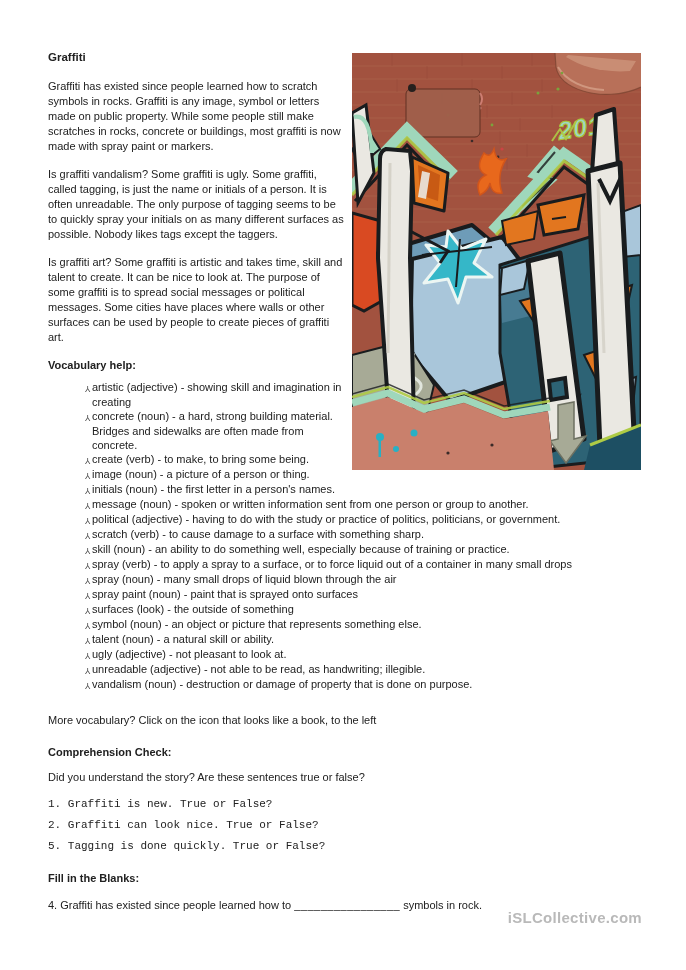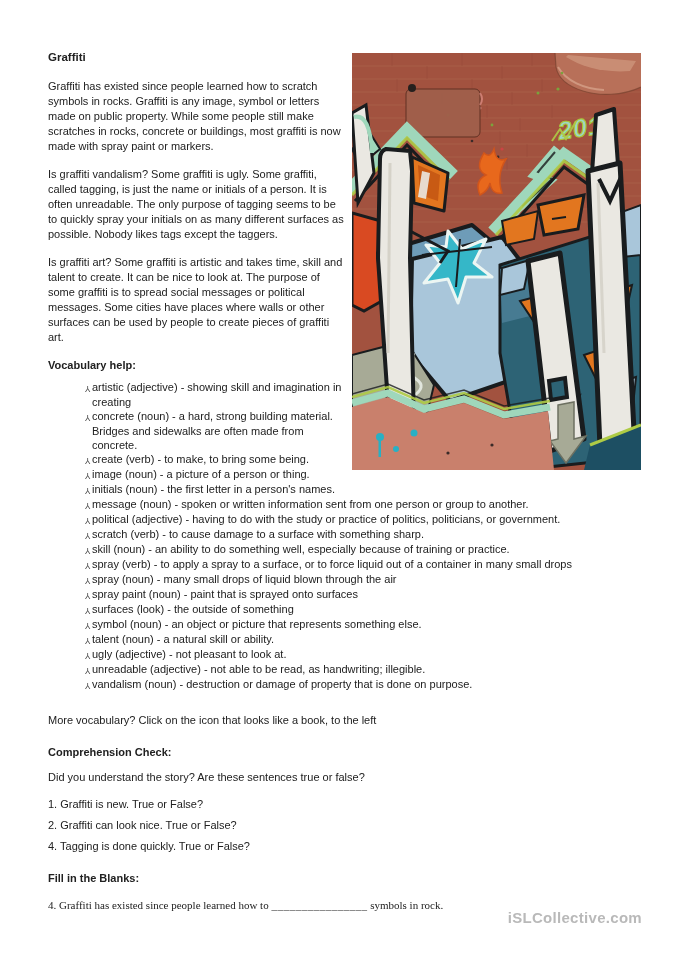--- a/index.html
+++ b/index.html
@@ -17,22 +17,22 @@
   .voc-head{font-size:11px;font-weight:bold;margin:7px 0 0 0;line-height:15px;}
   ul.vlist{list-style:none;margin:7px 0 0 30px;padding:0;}
   ul.vlist li{line-height:14px;padding-left:14px;text-indent:-14px;}
   .blt{
     display:inline-block;width:14px;text-indent:0;font-size:8.5px;color:#4a4a4a;
     transform:rotate(180deg);transform-origin:45% 55%;
   }
   .more{margin:21px 0 0 0;}
   .comp-head,.fill-head{font-weight:bold;margin:17px 0 0 0;line-height:15px;}
   .comp-intro{margin:10px 0 12px 0;}
-  p.q{margin:6px 0 0 0;line-height:15px;}
-  .fill-q{margin:12px 0 0 0;line-height:15px;font-family:Liberation Serif, serif;}
+  p.q{margin:6px 0 0 0;line-height:15px;font-family:Liberation Mono, monospace;}
+  .fill-q{margin:12px 0 0 0;line-height:15px;}
   .blank{letter-spacing:0.5px;}
   .watermark{
     position:absolute;top:909px;right:44px;font-size:15px;font-weight:bold;
     color:#b9b9b9;letter-spacing:0.3px;
   }
 </style>
 </head>
 <body>
 
 <div class="page">
@@ -209,21 +209,21 @@
 
     <p class="more">More vocabulary?  Click on the icon that looks like a book, to the left</p>
 
     <div class="comp-head">Comprehension Check:</div>
     <p class="comp-intro">Did you understand the story? Are these sentences true or false?</p>
 
     <div>
 
     <p class="q">1. Graffiti is new. True or False?</p>
         <p class="q">2. Graffiti can look nice. True or False?</p>
-        <p class="q">4. Tagging is done quickly. True or False?</p>
+        <p class="q">5. Tagging is done quickly. True or False?</p>
       </div>
 
     <div class="fill-head">Fill in the Blanks:</div>
     <p class="fill-q"><span>4. Graffiti has existed since people learned how to </span><span class="blank">________________</span><span> symbols in rock.</span></p>
 
   </div>
 
   <div class="watermark">iSLCollective.com</div>
 </div>
 

